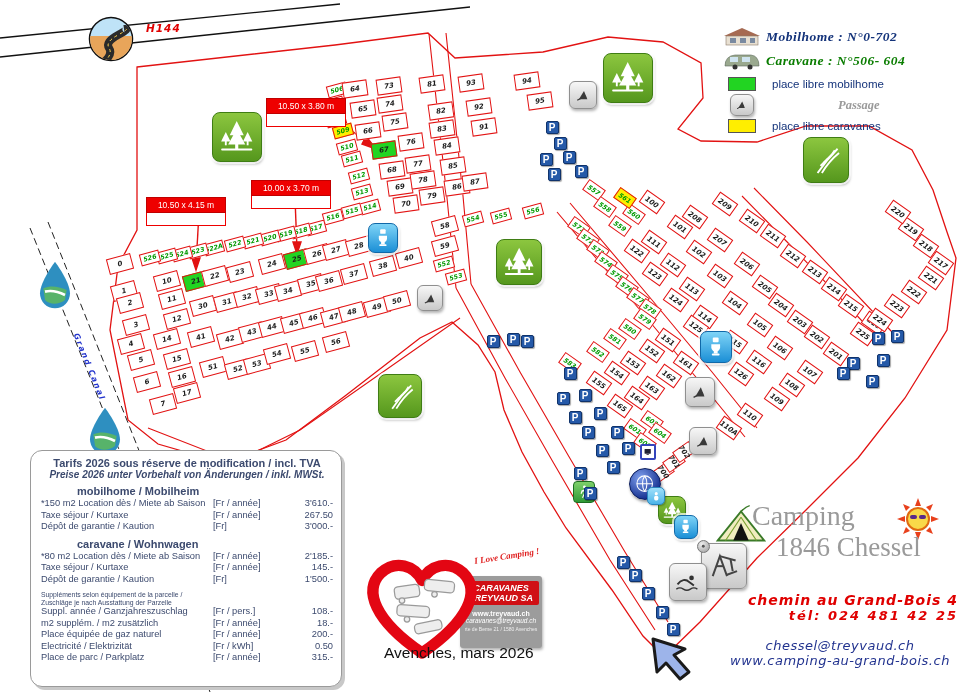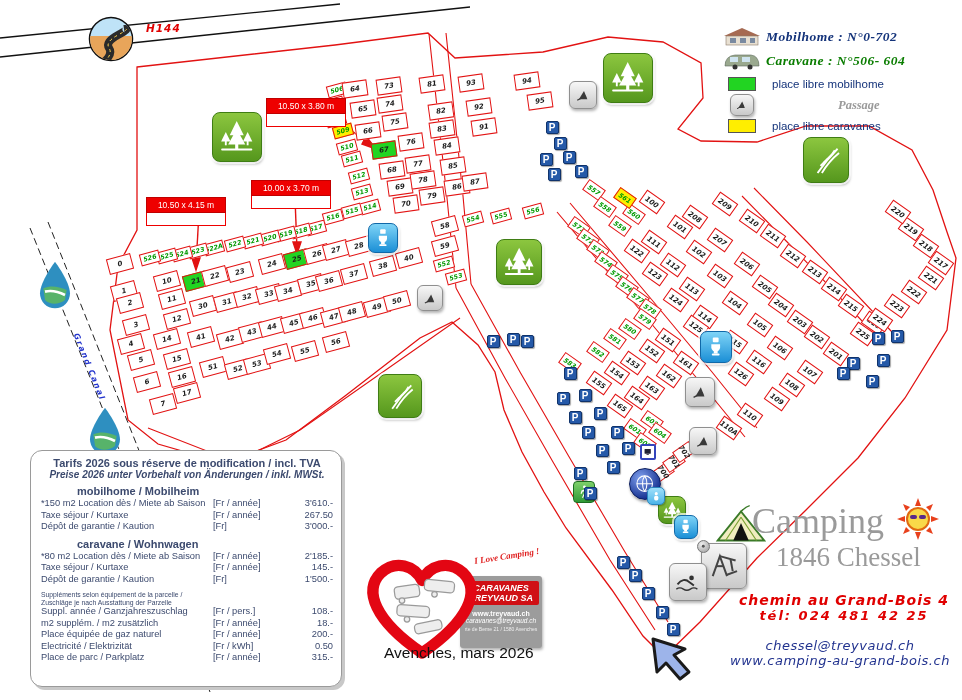--- a/index.html
+++ b/index.html
@@ -55,24 +55,24 @@
   #tariffs .t2{font:italic bold 10px "Liberation Sans",sans-serif;text-align:center;margin-bottom:2px;}
   .sec-h{font:bold 11px "Liberation Sans",sans-serif;margin:5px 0 1px 36px;}
   .trow{display:grid;grid-template-columns:172px 64px 56px;font:9.3px "Liberation Sans",sans-serif;line-height:11.5px;}
   .trow .u{text-align:left;}
   .trow .p{text-align:right;}
   .tnote{font:6.8px "Liberation Sans",sans-serif;line-height:7.5px;margin-top:6px;}
 
   
   #camp-title{position:absolute;left:752px;top:500px;z-index:4;color:#9a9a9a;
               font-family:"Liberation Serif",serif;text-align:left;}
-  #camp-title .l1{font-size:36px;}
+  #camp-title .l1{font-size:28px;}
   #camp-title .l2{font-size:27px;margin-left:12px;}
   #camp-title .l3{font-size:27px;margin-left:24px;}
-  #contact-red{position:absolute;left:730px;top:592px;width:228px;text-align:center;z-index:4;
+  #contact-red{position:absolute;left:730px;top:592px;width:228px;text-align:right;z-index:4;
                color:#e00000;font:italic bold 14px "DejaVu Sans",sans-serif;letter-spacing:1px;}
   #contact-red .ph{font-size:13px;letter-spacing:2px;}
   #contact-blue{position:absolute;left:718px;top:638px;width:244px;text-align:center;z-index:4;
                 color:#22338f;font:italic 13px "DejaVu Sans",sans-serif;letter-spacing:.5px;}
   #tent-ic{position:absolute;left:712px;top:503px;z-index:4;}
   #sun-ic{position:absolute;left:896px;top:497px;z-index:4;}
 
   
   #treyvaud{position:absolute;left:356px;top:543px;width:200px;height:120px;z-index:4;}
   #tv-panel{position:absolute;left:104px;top:33px;width:82px;height:72px;background:#9c9c9c;

